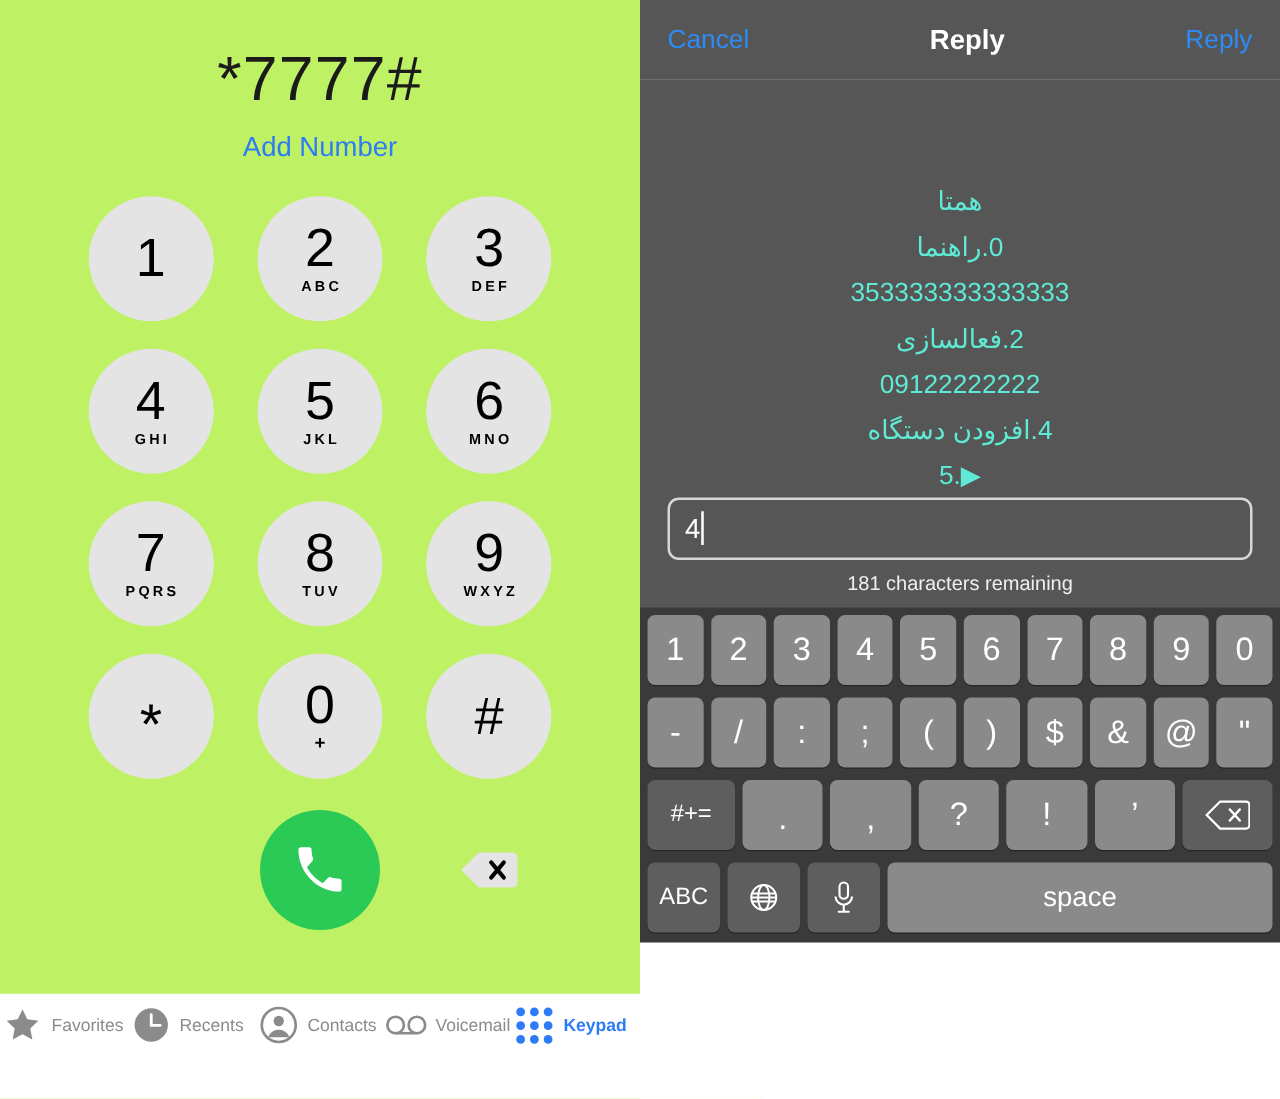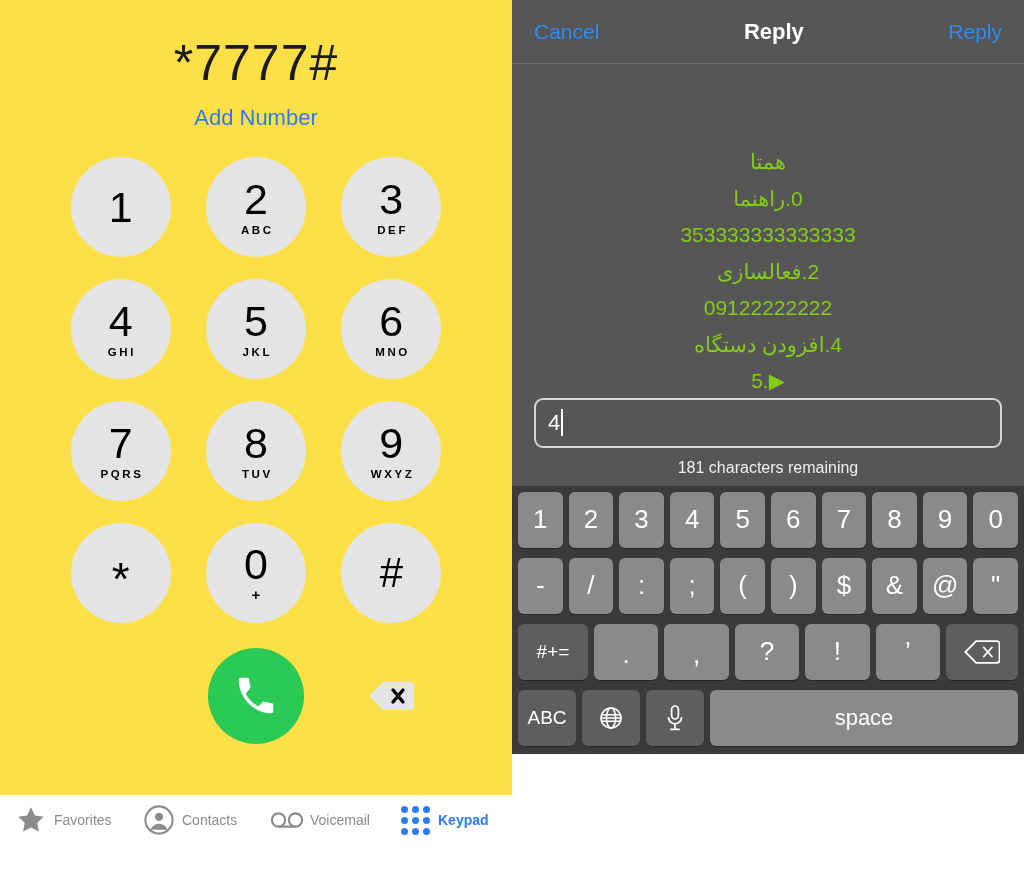--- a/index.html
+++ b/index.html
@@ -5,21 +5,21 @@
   * { box-sizing: border-box; margin: 0; padding: 0; }
   html, body {
     width: 1024px; height: 879px;
     font-family: "Liberation Sans", sans-serif;
     overflow: hidden; background: #fff;
   }
   .screen { display: flex; width: 1024px; height: 879px; }
 
   
   .dialer {
-    width: 512px; height: 879px; background: #fde047;
+    width: 512px; height: 879px; background: #bef264;
     display: flex; flex-direction: column; position: relative;
   }
   .number-display {
     text-align: center; padding-top: 36px;
     font-size: 50px; font-weight: 400; color: #1b1b1b;
     letter-spacing: 1px; line-height: 1.1; min-height: 58px;
   }
   .add-number {
     text-align: center; margin-top: 14px;
     font-size: 22px; color: #2e7bf6;
@@ -90,21 +90,21 @@
     border-bottom: 1px solid #6d6d6d; background: #565656;
   }
   .nav .btn { font-size: 21px; color: #2e8bf6; }
   .nav .title { font-size: 22px; font-weight: 700; color: #ffffff; }
 
   .msg-body {
     flex: 1 1 auto; display: flex; flex-direction: column;
     align-items: center; padding-top: 82px; gap: 4px;
   }
   .msg-line {
-    font-size: 21px; color: #84cc16; line-height: 1.55; text-align: center;
+    font-size: 21px; color: #5eead4; line-height: 1.55; text-align: center;
     direction: rtl; unicode-bidi: plaintext;
   }
 
   .input-wrap { padding: 0 22px; }
   .sms-input {
     height: 50px; border: 2px solid #d6d6d6; border-radius: 9px;
     background: transparent; display: flex; align-items: center;
     padding: 0 12px; position: relative;
   }
   .sms-input .val { font-size: 22px; color: #ffffff; }
@@ -235,20 +235,29 @@
 
       <div class="tab">
         <span class="ic">
           <svg width="32" height="32" viewBox="0 0 24 24" fill="#8b8b8b">
             <path d="M12 2.5l2.9 6.1 6.6.9-4.8 4.6 1.2 6.6L12 17.6 6.1 20.7l1.2-6.6L2.5 9.5l6.6-.9z"></path>
           </svg>
         </span>
         <span class="tab-label">Favorites</span>
       </div>
 
+      <div class="tab">
+        <span class="ic">
+          <svg width="32" height="32" viewBox="0 0 24 24">
+            <circle cx="12" cy="12" r="10" fill="#8b8b8b"></circle>
+            <path d="M12 5.8v6.4h5.4" stroke="#ffffff" stroke-width="1.7" fill="none" stroke-linecap="round"></path>
+          </svg>
+        </span>
+        <span class="tab-label">Recents</span>
+      </div>
 
       <div class="tab">
         <span class="ic">
           <svg width="32" height="32" viewBox="0 0 24 24">
             <circle cx="12" cy="12" r="10.2" fill="none" stroke="#8b8b8b" stroke-width="1.6"></circle>
             <circle cx="12" cy="9.6" r="3.1" fill="#8b8b8b"></circle>
             <path d="M5.6 19.4c1.1-3 3.6-4.6 6.4-4.6s5.3 1.6 6.4 4.6" fill="#8b8b8b"></path>
           </svg>
         </span>
         <span class="tab-label">Contacts</span>

